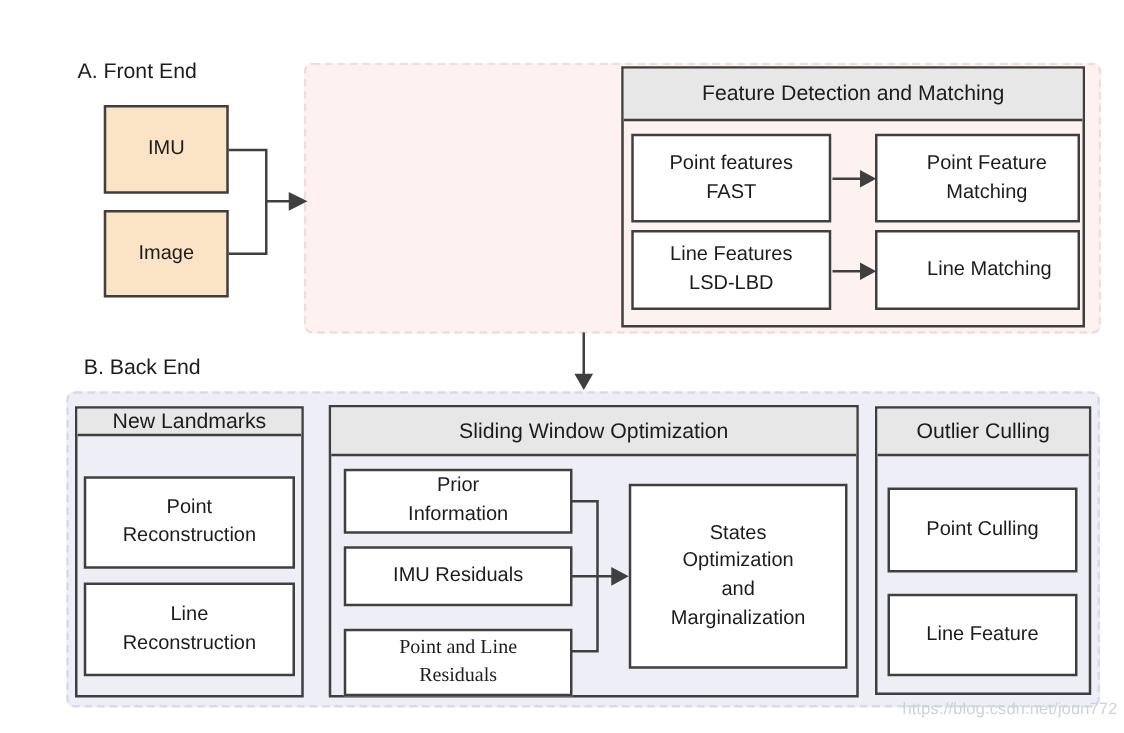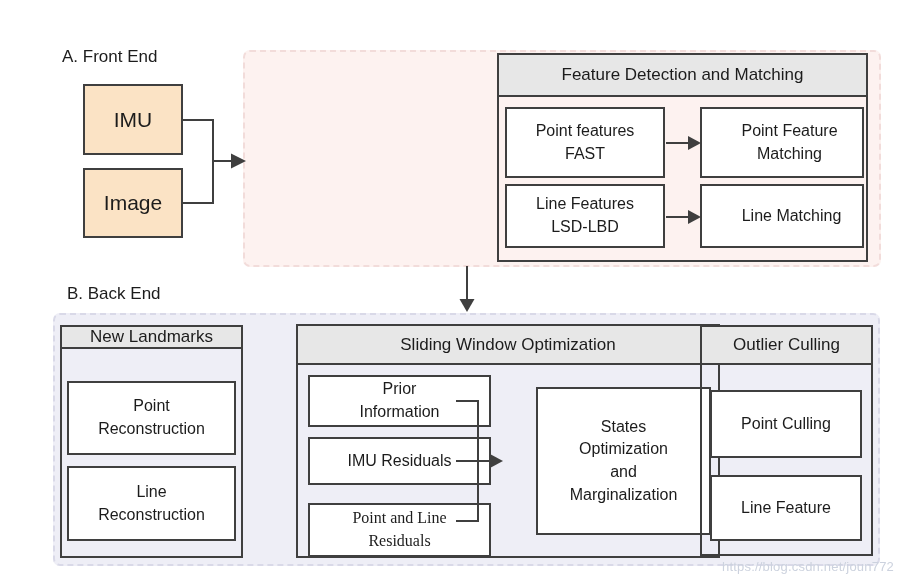--- a/index.html
+++ b/index.html
@@ -16,21 +16,21 @@
     position:absolute; box-sizing:border-box; border-radius:7px;
   }
   .region.pink  { background:var(--pink-fill,#fdf2f0);  border:2px dashed var(--pink-border,#f2dcda); }
   .region.lav   { background:var(--lavender-fill,#eeeef6); border:2px dashed var(--lavender-border,#d9d9e8); }
   .box {
     position:absolute; box-sizing:border-box;
     background:var(--box-fill,#ffffff); border:2px solid var(--line-color,#3f3f3f);
     display:flex; align-items:center; justify-content:center;
     text-align:center; font-size:16px; line-height:1.42; white-space:pre-line;
   }
-  .box.peach { background:var(--peach-fill,#fbe3c5); font-size:21px; }
+  .box.peach { background:var(--peach-fill,#fbe3c5); font-size:16px; }
   .group {
     position:absolute; box-sizing:border-box;
     border:2px solid var(--line-color,#3f3f3f); background:transparent;
   }
   .group-header {
     position:absolute; left:0; top:0; right:0; box-sizing:border-box;
     background:var(--header-fill,#e7e7e7);
     border-bottom:2px solid var(--line-color,#3f3f3f);
     display:flex; align-items:center; justify-content:center;
     font-size:17px; white-space:nowrap;
@@ -76,21 +76,21 @@
   <div class="region lav" style="left:53px; top:313px; width:827px; height:253px;"></div>
 
   <div class="group" style="left:60px; top:325px; width:183px; height:233px;">
     <div class="group-header" style="height:22px;">New Landmarks</div>
     <div class="box" style="left:5px; top:54px; width:169px; height:74px;">Point
 Reconstruction</div>
     <div class="box" style="left:5px; top:139px; width:169px; height:75px;">Line
 Reconstruction</div>
   </div>
 
-  <div class="group" style="left:263px; top:324px; width:424px; height:234px;margin-left:33px;">
+  <div class="group" style="left:263px; top:324px; width:424px; height:234px;">
     <div class="group-header" style="height:39px;">Sliding Window Optimization</div>
     <div class="box" style="left:10px; top:49px; width:183px; height:52px;">Prior
 Information</div>
     <div class="box" style="left:10px; top:111px; width:183px; height:48px;">IMU Residuals</div>
     <div class="box" style="left:10px; top:177px; width:183px; height:54px;font-family:Liberation Serif, serif;">Point and Line
 Residuals</div>
     <div class="box" style="left:238px; top:61px; width:175px; height:148px;">States
 Optimization
 and
 Marginalization</div>

